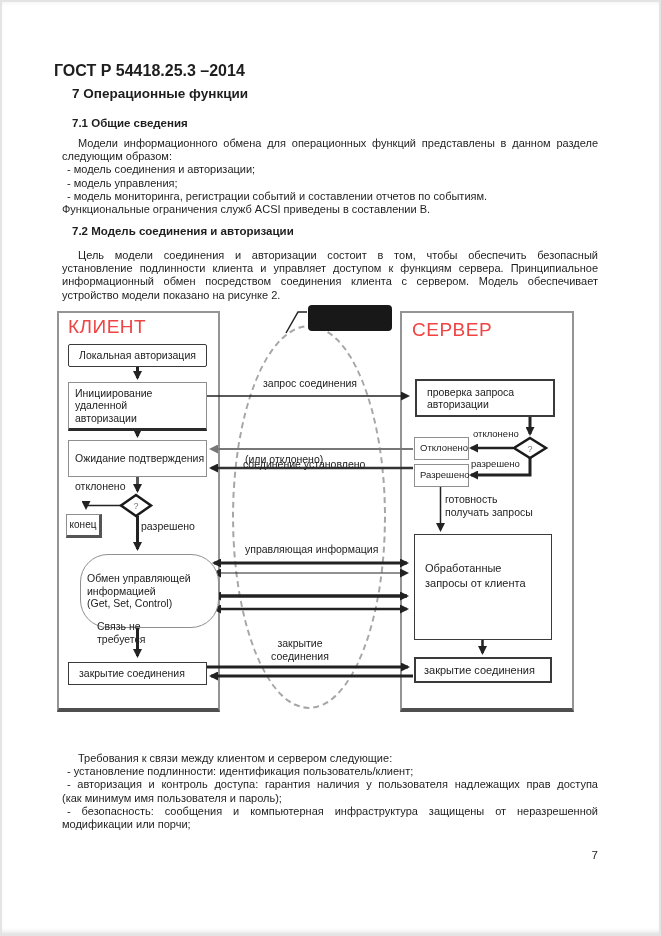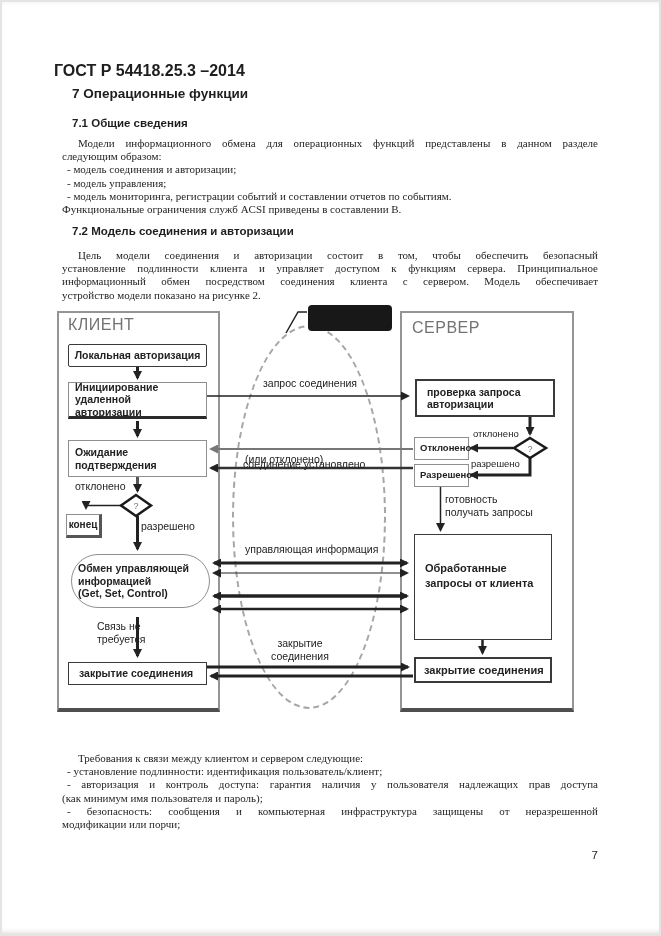--- a/index.html
+++ b/index.html
@@ -4,32 +4,32 @@
 <style>
   html,body{margin:0;padding:0;background:#fff;}
   #page{position:relative;width:661px;height:936px;background:#fff;overflow:hidden;
         font-family:"Liberation Sans",sans-serif;color:#1e1e1e;
         box-shadow:inset 0 0 0 2px #e4e4e4, inset 0 -5px 7px -4px rgba(0,0,0,.28), inset 0 5px 7px -5px rgba(0,0,0,.12);}
   .abs{position:absolute;}
   .hdr{left:54px;top:62px;width:536px;text-align:left;font-weight:bold;font-size:16px;}
   .h1{left:62px;top:86px;width:536px;font-weight:bold;font-size:13.5px;text-indent:10px;}
   .h2{left:62px;width:536px;font-weight:bold;font-size:11.5px;text-indent:10px;}
   .tblock{left:62px;width:536px;font-size:11px;}
-  .tl{height:13.2px;line-height:13.2px;white-space:nowrap;font-family:Liberation Serif, serif;}
+  .tl{height:13.2px;line-height:13.2px;white-space:nowrap;}
   .jl{text-align:justify;text-align-last:justify;white-space:normal;overflow:hidden;}
   .i16{text-indent:16px;}.i5{text-indent:5px;}
   .caption{left:62px;top:733px;width:536px;text-align:center;font-size:11px;}
   .pnum{left:62px;top:849px;width:536px;text-align:right;font-size:11.5px;}
 
   
   #diag{left:55px;top:304px;width:520px;height:412px;font-size:10.5px;color:#222;}
   .frame{position:absolute;border:2px solid #949494;border-bottom:4px solid #4f4f4f;background:transparent;}
-  .ftitle{position:absolute;font-size:16px;letter-spacing:.5px;color:#737373;}
+  .ftitle{position:absolute;font-size:19px;letter-spacing:.5px;color:#ef4444;}
   .nbox{position:absolute;background:#fff;border:1.5px solid #8f8f8f;box-sizing:border-box;
-        display:flex;flex-direction:column;justify-content:center;line-height:12.5px;font-weight:bold;}
+        display:flex;flex-direction:column;justify-content:center;line-height:12.5px;}
   .dark{border-color:#3a3a3a;}
   .thickb{border-bottom:3px solid #2a2a2a;}
   .padl{padding-left:6px;}
   .ctr{align-items:center;text-align:center;}
   .ellipse{position:absolute;border:2px dashed #a6a6a6;border-radius:50%;}
   .lbl{position:absolute;line-height:12.5px;white-space:nowrap;}
   .small{font-size:9.5px;}
   .redbox{position:absolute;background:#181818;border-radius:4px;}
   svg{position:absolute;left:0;top:0;}
 </style>
@@ -104,31 +104,31 @@
     </svg>
 
     <div class="ftitle" style="left:13px;top:12px;">КЛИЕНТ</div>
     <div class="ftitle" style="left:357px;top:15px;">СЕРВЕР</div>
 
     <div class="redbox" style="left:253px;top:1px;width:84px;height:26px;"></div>
 
     <div class="nbox dark ctr" style="left:13px;top:40px;width:139px;height:23px;border-radius:2px;">
       <span>Локальная авторизация</span>
     </div>
-    <div class="nbox thickb padl" style="left:13px;top:78px;width:139px;height:37px;">
+    <div class="nbox thickb padl" style="left:13px;top:78px;width:139px;height:49px;">
       <span>Инициирование удаленной</span>
       <span>авторизации</span>
     </div>
     <div class="nbox padl" style="left:13px;top:136px;width:139px;height:37px;">
       <span>Ожидание подтверждения</span>
     </div>
     <div class="nbox ctr" style="left:11px;top:210px;width:36px;height:24px;border-right:3px solid #555;border-bottom:3px solid #555;font-size:10px;">
       <span>конец</span>
     </div>
-    <div class="nbox padl" style="left:16px;top:250px;width:139px;height:54px;border-radius:28px;">
+    <div class="nbox padl" style="left:25px;top:250px;width:139px;height:74px;border-radius:28px;">
       <span>Обмен управляющей</span>
       <span>информацией</span>
       <span>(Get, Set, Control)</span>
     </div>
     <div class="nbox dark" style="left:13px;top:358px;width:139px;height:23px;padding-left:10px;">
       <span>закрытие соединения</span>
     </div>
 
     <div class="nbox dark" style="left:360px;top:75px;width:140px;height:38px;border-width:2px;padding-left:10px;">
       <span>проверка запроса</span>

